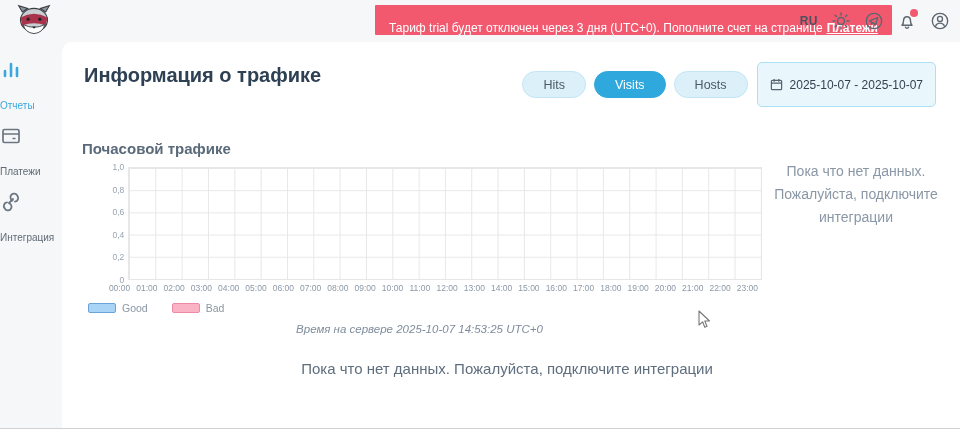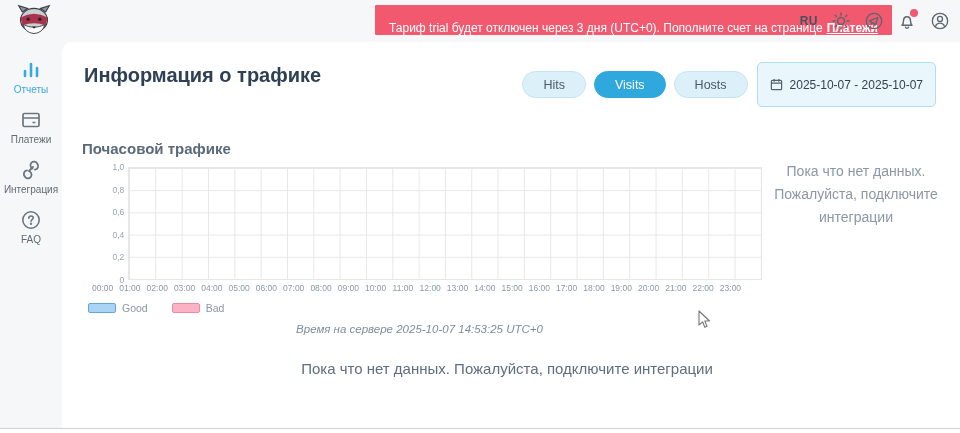--- a/index.html
+++ b/index.html
@@ -20,21 +20,21 @@
   }
   .banner a { color:#fff; font-weight:bold; text-decoration:underline; margin-left:4px; cursor:pointer; }
   .hdr-right { position:absolute; right:10px; top:0; height:42px; display:flex; align-items:center; gap:13px; }
   .lang { font-size:12px; color:#47525e; font-weight:bold; letter-spacing:.5px; cursor:pointer; }
   .hicon { width:20px; height:20px; position:relative; color:#5c6670; cursor:pointer; }
   .hicon svg { width:100%; height:100%; display:block; }
   .bell-dot { position:absolute; top:-2px; right:-1px; width:8px; height:8px; border-radius:50%; background:#f2596f; }
   
   .sidebar { position:absolute; left:0; top:42px; width:62px; height:386px; background:#f6f7f9;
     display:flex; flex-direction:column; align-items:center; padding-top:18px; gap:15px; }
-  .side-item { display:flex; flex-direction:column; align-items:center; gap:4px; color:#6b7680; cursor:pointer; width:62px; }
+  .side-item { display:flex; flex-direction:column; gap:20px; color:#6b7680; cursor:pointer; width:62px; }
   .side-item .slabel { font-size:10px; color:#5f6b76; }
   .side-item.active, .side-item.active .slabel { color:#3aa8dc; }
   .side-item svg { width:22px; height:20px; }
   
   .content { position:absolute; left:62px; top:42px; width:898px; height:386px; background:#fff; border-top-left-radius:10px; }
   .page-title { position:absolute; left:22px; top:22px; font-size:20px; font-weight:bold; color:#2e4053; }
   .controls { position:absolute; right:24px; top:20px; display:flex; align-items:center; gap:9px; }
   .tabs { display:flex; gap:8px; }
   .pill {
     height:27px; padding:0 20px; border-radius:14px; font-size:12.5px;
@@ -54,21 +54,21 @@
   .chart-row { display:flex;margin-left:27px; }
   .y-labels { position:relative; width:20px; height:113px; }
   .y-labels span { position:absolute; right:4px; transform:translateY(-50%); font-size:8.5px; color:#98a4b2; }
   .plot {
     width:655px; height:113px;
     border:1px solid #e7e7e7;
     background-image:
       linear-gradient(to right, #e7e7e7 1px, transparent 1px),
       linear-gradient(to bottom, #e7e7e7 1px, transparent 1px);
   }
-  .x-labels { display:flex; margin-left:7px; width:655px; margin-top:3px; }
+  .x-labels { display:flex; margin-left:24px; width:655px; margin-top:3px;justify-content:flex-end; }
   .x-labels span { flex:1; text-align:center; font-size:8.5px; color:#8b99a8; }
   .legend { display:flex; align-items:center; gap:24px; margin-left:6px; margin-top:9px; }
   .legend-item { display:flex; align-items:center; gap:6px; cursor:pointer; }
   .swatch { width:28px; height:10px; border-radius:2px; }
   .legend-item span { font-size:10.5px; color:#8b97a4; }
   .server-time { width:675px; text-align:center; font-size:11.5px; color:#7e8c9d; margin-top:9px;font-style:italic; }
   
   .side-nodata {
     position:absolute; left:705px; top:118px; width:178px;
     text-align:center; font-size:14px; line-height:1.65; color:#8a97a6;
@@ -145,28 +145,20 @@
     </svg>
     <span class="slabel">Платежи</span>
   </div>
   <div class="side-item">
     <svg viewBox="0 0 22 20" fill="none" stroke="currentColor" stroke-width="1.8" stroke-linecap="round">
       <path d="M12.5 8.5a3.6 3.6 0 1 1 4.8-4.8 3.6 3.6 0 0 1-2.3 5.9"></path>
       <path d="M9.5 11.5a3.6 3.6 0 1 1-4.8 4.8 3.6 3.6 0 0 1 2.3-5.9"></path>
       <path d="M9 11l4-4"></path>
     </svg>
     <span class="slabel">Интеграция</span>
-  </div>
-  <div class="side-item">
-    <svg viewBox="0 0 22 20" fill="none" stroke="currentColor" stroke-width="1.6">
-      <circle cx="11" cy="10" r="8.2"></circle>
-      <path d="M8.8 8.2c0-1.3 1-2.2 2.2-2.2s2.2.8 2.2 2c0 1.5-2.2 1.7-2.2 3.3" stroke-linecap="round"></path>
-      <circle cx="11" cy="13.8" r="0.4" fill="currentColor"></circle>
-    </svg>
-    <span class="slabel">FAQ</span>
   </div>
 </div>
 
 <div class="content">
   <div class="page-title">Информация о трафике</div>
 
   <div class="controls">
     <div class="tabs">
       <div class="pill">Hits</div>
       <div class="pill active">Visits</div>

